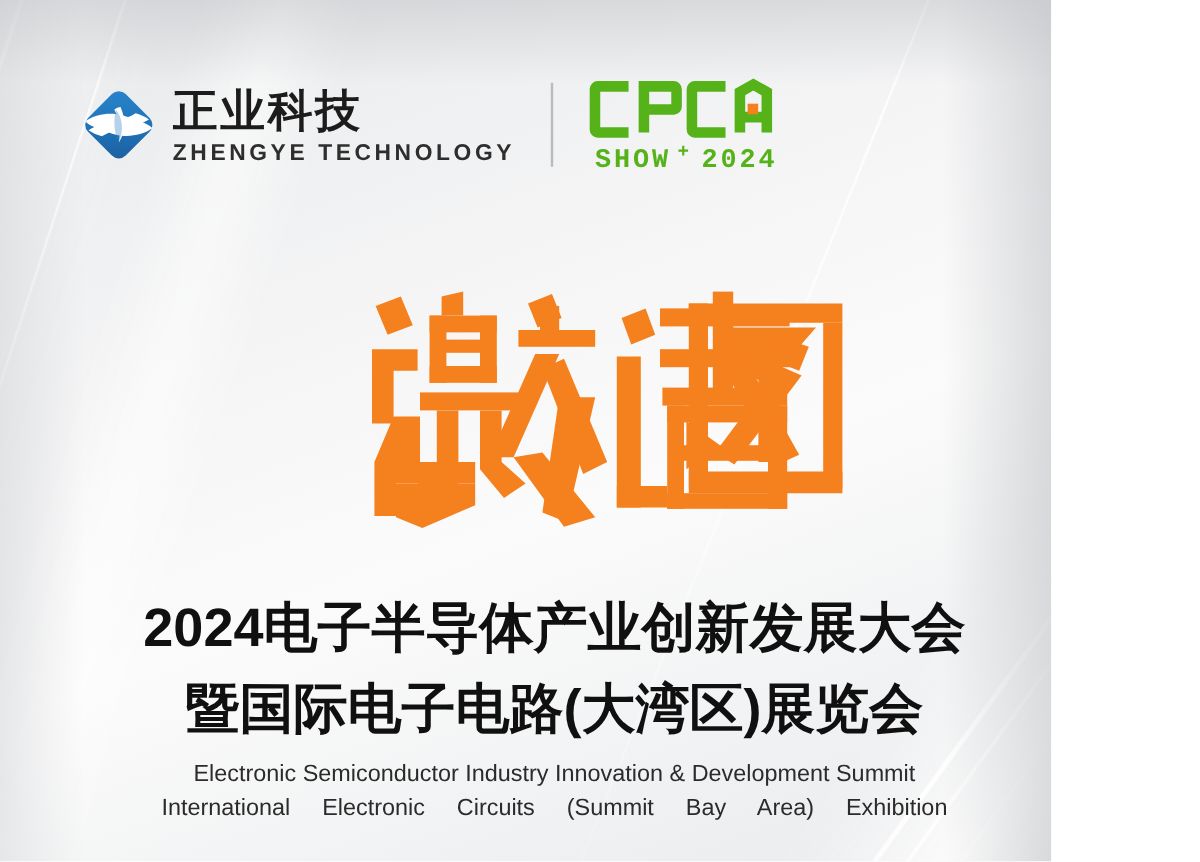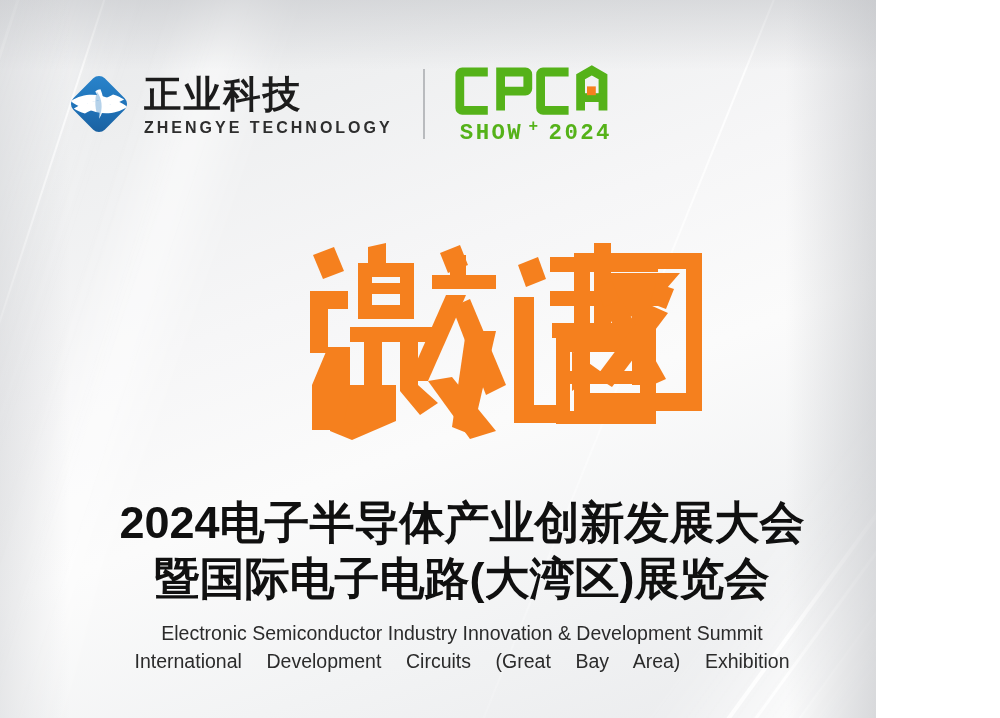--- a/index.html
+++ b/index.html
@@ -97,21 +97,21 @@
     position: absolute;
     left: 62px; top: 62px;
     display: flex; align-items: center; gap: 0;
   }
   .zy-mark { width: 74px; height: 74px; flex: none; }
   .zy-words { margin-left: 8px; }
   .zy-cn {
     height: 44px; display:block;
   }
   .zy-en {
-    font-size: 16px;
+    font-size: 19px;
     letter-spacing: 3.0px;
     font-weight: 700;
     color: #2e2e2e;
     margin-top: 3px;
     line-height: 1;
     font-family: "Liberation Sans", sans-serif;
   }
   .divider {
     width: 2px; height: 70px;
     background: #b9bbbe;
@@ -134,21 +134,21 @@
     padding-left: 48px;
   }
   .cn1, .cn2 {
     color: #101010;
     font-weight: 700;
     font-family: "Liberation Sans", sans-serif;
     line-height: 1.02;
     letter-spacing: 0px;
   }
   .cn1 { font-size: 45px; }
-  .cn2 { font-size: 45px; margin-top: 10px; }
+  .cn2 { font-size: 45px; margin-top: 22px; }
   .en1, .en2 {
     color: #2b2b2b;
     font-size: 19.5px;
     font-weight: 400;
     font-family: "Liberation Sans", sans-serif;
     line-height: 1.35;
   }
   .en1 { margin-top: 18px; text-align: center; }
   .en2 {
     width: 655px;
@@ -315,16 +315,16 @@
         <polygon points="126,52 142,46 150,66 134,72"></polygon>
         <polygon points="186,48 204,54 196,74 180,68"></polygon>
       </g>
     </svg>
   </div>
 
   <div class="titles">
     <div class="cn1">2024电子半导体产业创新发展大会</div>
     <div class="cn2">暨国际电子电路(大湾区)展览会</div>
     <div class="en1">Electronic Semiconductor Industry Innovation &amp; Development Summit</div>
-    <div class="en2">International Development Circuits (Great Bay Area) Exhibition</div>
+    <div class="en2">International Electronic Circuits (Summit Bay Area) Exhibition</div>
   </div>
 
 </div>
 
 </body></html>

